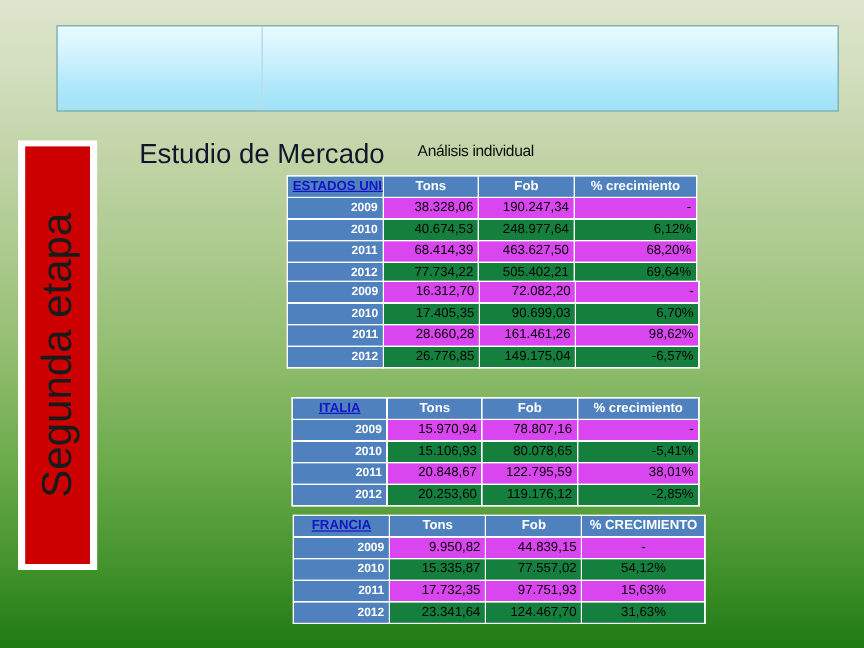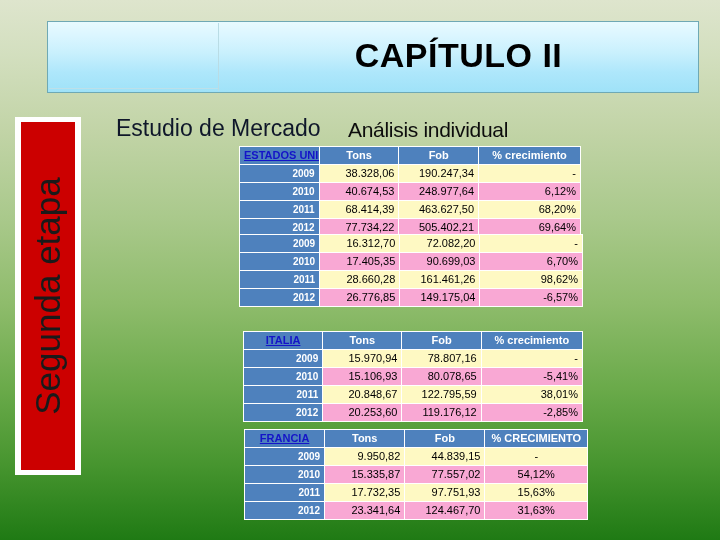--- a/index.html
+++ b/index.html
@@ -105,21 +105,21 @@
     left: 116px;
     top: 115px;
     font-size: 23px;
     color: #0f172a;
     white-space: nowrap;
   }
   #heading-sub {
     position: absolute;
     left: 348px;
     top: 118px;
-    font-size: 21px;
+    font-size: 13px;
     color: #0d0d0d;
     white-space: nowrap;
     letter-spacing: -0.3px;
   }
 
   
   .xl-table {
     position: absolute;
     border-collapse: collapse;
     table-layout: fixed;
@@ -159,40 +159,39 @@
     color: #000000;
   }
   td.pct {
     text-align: right;
     color: #000000;
   }
   td.pct-center {
     text-align: center;
     color: #000000;
   }
-  tr.band-a td.num, tr.band-a td.pct, tr.band-a td.pct-center { background: #fef9c3; }
-  tr.band-b td.num, tr.band-b td.pct, tr.band-b td.pct-center { background: #f9a8d4; }
+  tr.band-a td.num, tr.band-a td.pct, tr.band-a td.pct-center { background: #d946ef; }
+  tr.band-b td.num, tr.band-b td.pct, tr.band-b td.pct-center { background: #15803d; }
 
   #table-usa  { left: 239px; top: 146px; width: 342px; }
   #table-esp  { left: 239px; top: 234px; width: 344px; }
   #table-ita  { left: 243px; top: 331px; width: 340px; }
   #table-fra  { left: 244px; top: 429px; width: 344px; }
 
   .col-country { width: 79px; }
   .col-tons    { width: 79px; }
   .col-fob     { width: 79px; }
   .col-pct     { width: 101px; }
 </style>
 </head>
 <body>
 
 <div id="title-bar">
   <div id="title-inner-box"></div>
   <div id="title-inner-divider"></div>
-  <div id="title-text">CAPÍTULO II</div>
 </div>
 
 <div id="side-banner">
   <div id="side-banner-fill">
     <div id="side-banner-label">Segunda etapa</div>
   </div>
 </div>
 
 <div id="heading-main">Estudio de Mercado</div>
 <div id="heading-sub">Análisis individual</div>

